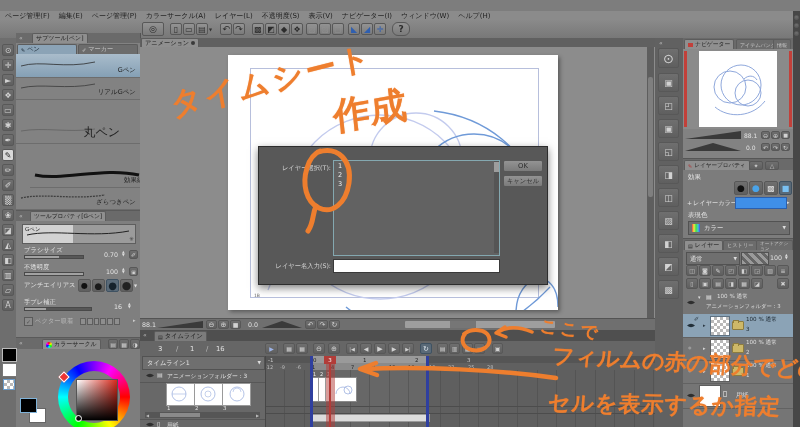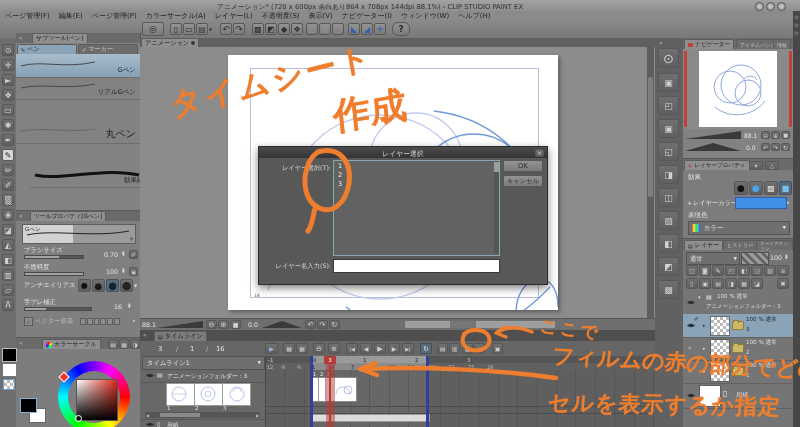--- a/index.html
+++ b/index.html
@@ -31,26 +31,20 @@
 .eye{position:absolute}
 .ann{position:absolute;color:#ee7e2e;font-weight:bold;white-space:nowrap;z-index:60;
   text-shadow:0 0 1px rgba(238,126,46,.55)}
 svg{display:block}
 </style>
 </head>
 <body>
 
 <div id="app">
 
-  <div class="abs" style="left:0;top:0;width:800px;height:11px;background:linear-gradient(#a3a3a3,#8e8e8e);border-bottom:1px solid #6f6f6f">
-    <div class="t td" style="left:0;right:60px;top:1.5px;text-align:center;font-size:6.8px;color:#303030">アニメーション* (720 x 600px 余白あり864 x 708px 144dpi 88.1%) - CLIP STUDIO PAINT EX</div>
-    <div class="abs" style="left:755px;top:2px;width:7px;height:7px;border-radius:50%;background:radial-gradient(#cfcfcf,#8a8a8a);border:1px solid #555"></div>
-    <div class="abs" style="left:766px;top:2px;width:7px;height:7px;border-radius:50%;background:radial-gradient(#cfcfcf,#8a8a8a);border:1px solid #555"></div>
-    <div class="abs" style="left:777px;top:2px;width:7px;height:7px;border-radius:50%;background:radial-gradient(#cfcfcf,#8a8a8a);border:1px solid #555"></div>
-  </div>
 
   <div class="abs" style="left:0;top:11px;width:800px;height:9px;background:#8b8b8b;border-bottom:1px solid #707070;display:flex;align-items:center;gap:9px;padding-left:5px;font-size:7px;color:#1d1d1d">
     <span>ページ管理(F)</span>
     <span>編集(E)</span>
     <span>ページ管理(P)</span>
     <span>カラーサークル(A)</span>
     <span>レイヤー(L)</span>
     <span>不透明度(S)</span>
     <span>表示(V)</span>
     <span>ナビゲーター(I)</span>
@@ -128,27 +122,33 @@
     <div class="abs" style="left:0;top:44px;width:124px;height:22px;border-bottom:1px solid #6d6d6d">
       <svg width="80" height="14" style="position:absolute;left:3px;top:2px">
           <path d="M2 9 C 22 4, 48 11, 76 5" stroke="#3a3a3a" stroke-width="0.8" fill="none"></path>
         </svg>
       <span class="t td" style="right:4px;bottom:2px;left:auto;font-size:6.5px">リアルGペン</span>
     </div>
     <div class="abs" style="left:0;top:88px;width:124px;height:22px;border-bottom:1px solid #6d6d6d">
       <svg width="80" height="14" style="position:absolute;left:3px;top:2px">
           <path d="M2 8 C 25 4, 50 10, 76 6" stroke="#555" stroke-width="0.6" fill="none"></path>
         </svg>
-      <span class="t td" style="right:4px;bottom:2px;left:auto;font-size:10px">丸ペン</span>
+      <span class="t td" style="right:20px;bottom:2px;left:auto;font-size:12px">丸ペン</span>
     </div>
     <div class="abs" style="left:14px;top:132px;width:124px;height:22px;border-bottom:1px solid #6d6d6d">
       <svg width="110" height="14" style="position:absolute;left:3px;top:2px">
           <path d="M2 8 C 30 14, 70 0, 106 8" stroke="#111" stroke-width="3" fill="none"></path>
         </svg>
       <span class="t td" style="right:4px;bottom:2px;left:auto;font-size:6.5px">効果線用</span>
+    </div>
+    <div class="abs" style="left:0;top:154px;width:124px;height:22px;border-bottom:1px solid #6d6d6d">
+      <svg width="90" height="14" style="position:absolute;left:3px;top:2px">
+          <path d="M2 9 C 25 4, 55 11, 86 6" stroke="#3f3f3f" stroke-width="1.3" stroke-dasharray="2 1" fill="none"></path>
+        </svg>
+      <span class="t td" style="right:4px;bottom:2px;left:auto;font-size:6.5px">ざらつきペン</span>
     </div>
   </div>
 
   <div class="abs" style="left:16px;top:210px;width:124px;height:127px;background:#7f7f7f;border-right:1px solid #545454;border-top:1px solid #5a5a5a">
     <div class="abs" style="left:0;top:0;width:124px;height:10px;background:#6a6a6a">
       <span class="t" style="left:3px;top:1px;font-size:6px;color:#ccc">«</span>
       <div class="tab" style="left:14px;top:0;height:10px;font-size:5.8px">
           <span>ツールプロパティ[Gペン]</span>
         </div>
     </div>
@@ -263,26 +263,20 @@
       </svg>
       <span class="t" style="left:26px;top:238px;font-size:4.5px;color:#666">1B</span>
     </div>
 
     <div class="abs" style="left:507px;top:9px;width:7px;height:271px;background:#5e5e5e">
       <div class="abs" style="left:1px;top:30px;width:5px;height:120px;background:#7f7f7f;border-radius:2px"></div>
     </div>
   </div>
 
   <div class="abs" style="left:258px;top:146px;width:288px;height:137px;background:#585858;border:1px solid #2d2d2d;box-shadow:0 3px 8px rgba(0,0,0,.5);z-index:20">
-    <div class="abs" style="left:0;top:0;width:288px;height:11px;background:linear-gradient(#4c4c4c,#343434)">
-      <span class="t" style="left:0;right:0;text-align:center;top:1.5px;font-size:6.8px;color:#dcdcdc">レイヤー選択</span>
-      <div class="ib dk" style="left:276px;top:1.5px;width:9px;height:8px;font-size:6px">
-          <span>×</span>
-        </div>
-    </div>
     <span class="t" style="left:4px;top:17px;width:68px;text-align:right;font-size:6.3px;color:#d8d8d8">レイヤー選択(T):</span>
     <div class="abs" style="left:74px;top:13px;width:165px;height:94px;background:#626262;border:1px solid #84a8b0">
       <span class="t" style="left:4px;top:1px;font-size:6.5px;color:#eee">1</span>
       <span class="t" style="left:4px;top:10px;font-size:6.5px;color:#eee">2</span>
       <span class="t" style="left:4px;top:19px;font-size:6.5px;color:#eee">3</span>
       <div class="abs" style="right:0;top:0;width:5px;height:92px;background:#555">
         <div class="abs" style="left:0;top:1px;width:5px;height:10px;background:#9d9d9d"></div>
       </div>
     </div>
     <div class="ib" style="left:244px;top:13px;width:40px;height:12px;font-size:6.8px">

